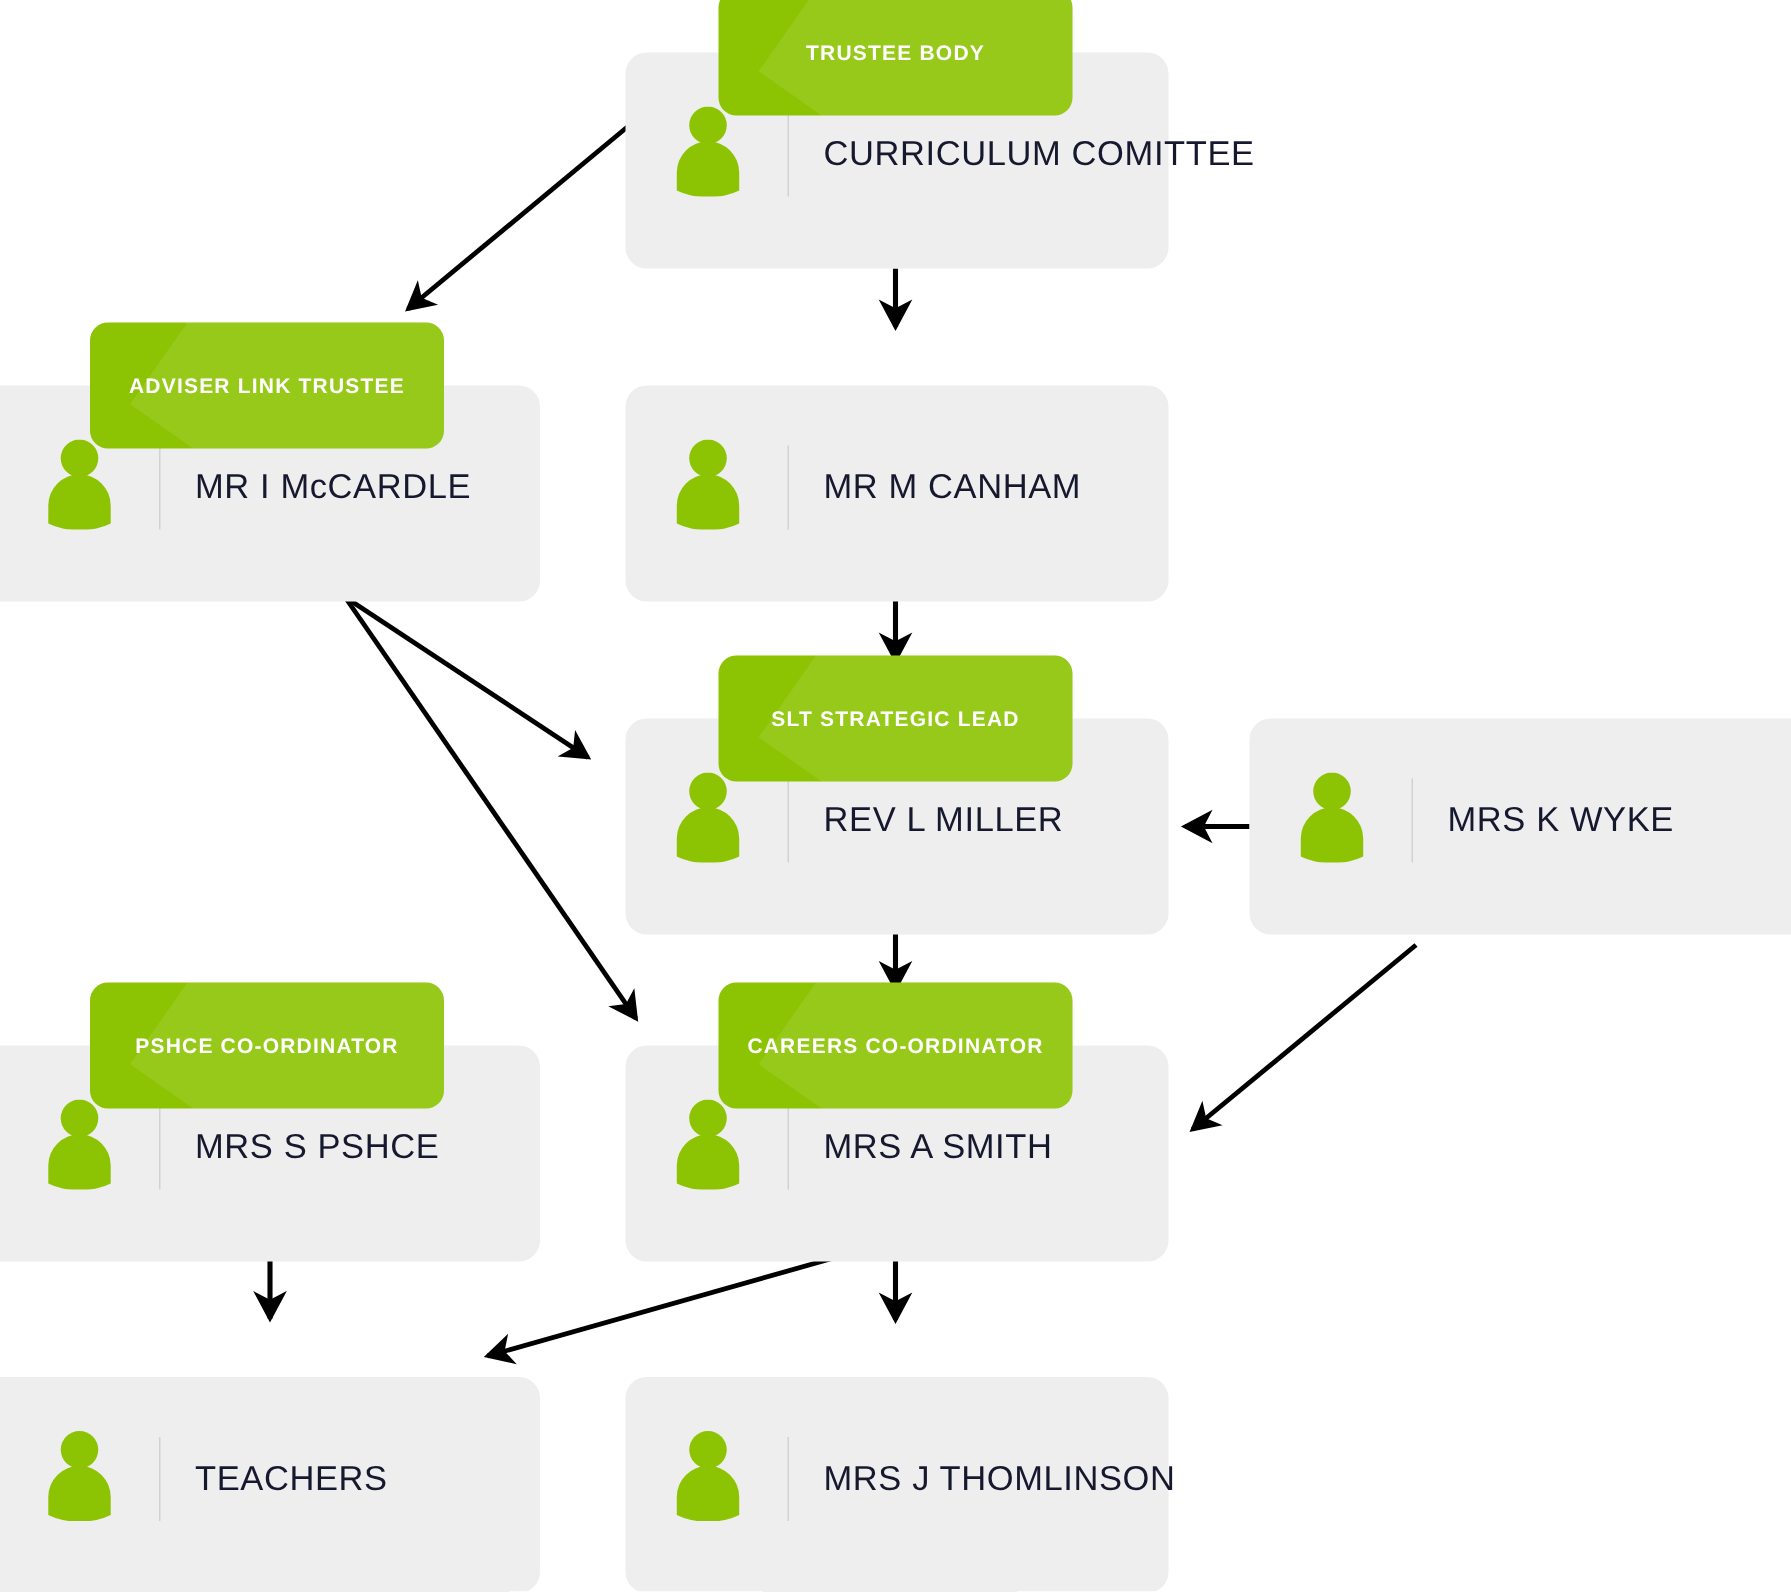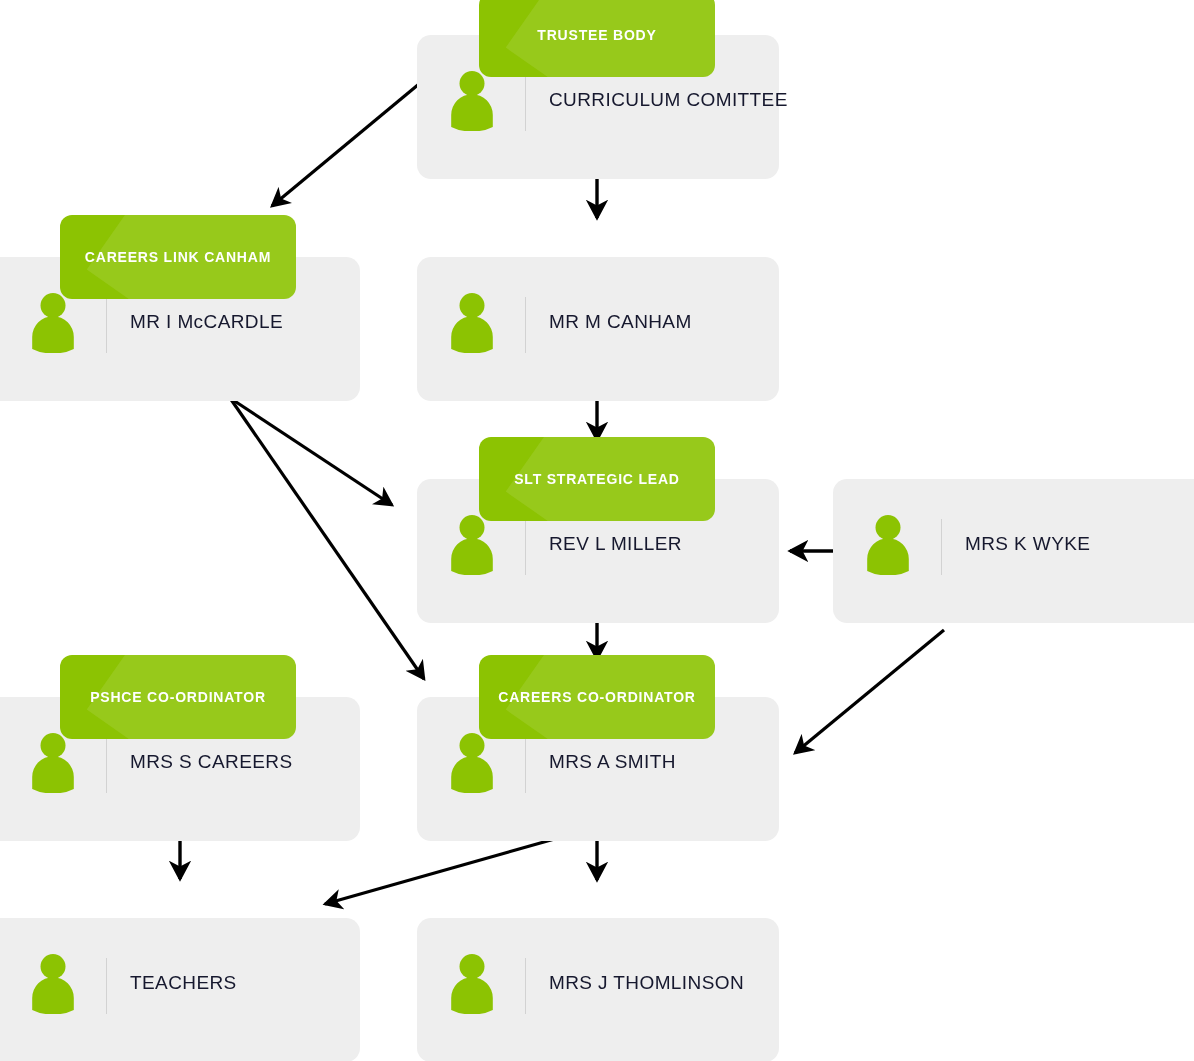--- a/index.html
+++ b/index.html
@@ -64,21 +64,21 @@
     top: 82px;
     width: 1px;
     height: 56px;
     background: #d2d2d2;
     z-index: 3;
   }
   .node-name {
     position: absolute;
     left: 132px;
     top: 96px;
-    font-size: 19px;
+    font-size: 23px;
     letter-spacing: 0.4px;
     color: #16182e;
     font-weight: 400;
     white-space: nowrap;
     z-index: 3;
   }
   .node-header {
     position: absolute;
     left: 62px;
     top: 0;
@@ -166,21 +166,21 @@
   <div class="node" style="left:-2px; top:215px; width:362px; height:186px;">
     <div class="node-body clip-left"></div>
     <svg class="person-icon" viewBox="0 0 46 60">
       <circle cx="23" cy="12.5" r="12.5" fill="#8cc302"></circle>
       <path d="M2.2,56 V44 a20.8,20.8 0 0 1 41.6,0 V56 a30,16 0 0 1 -41.6,0 Z" fill="#8cc302"></path>
     </svg>
     <div class="divider"></div>
     <div class="node-name">MR I McCARDLE</div>
     <div class="node-header">
       <div class="sheen"></div>
-      <div class="node-header-label">CAREERS LINK CANHAM</div>
+      <div class="node-header-label">ADVISER LINK TRUSTEE</div>
     </div>
   </div>
 
   <div class="node" style="left:417px; top:215px; width:362px; height:186px;">
     <div class="node-body"></div>
     <svg class="person-icon" viewBox="0 0 46 60">
       <circle cx="23" cy="12.5" r="12.5" fill="#8cc302"></circle>
       <path d="M2.2,56 V44 a20.8,20.8 0 0 1 41.6,0 V56 a30,16 0 0 1 -41.6,0 Z" fill="#8cc302"></path>
     </svg>
     <div class="divider"></div>
@@ -211,21 +211,21 @@
     <div class="node-name">MRS K WYKE</div>
   </div>
 
   <div class="node" style="left:-2px; top:655px; width:362px; height:186px;">
     <div class="node-body clip-left"></div>
     <svg class="person-icon" viewBox="0 0 46 60">
       <circle cx="23" cy="12.5" r="12.5" fill="#8cc302"></circle>
       <path d="M2.2,56 V44 a20.8,20.8 0 0 1 41.6,0 V56 a30,16 0 0 1 -41.6,0 Z" fill="#8cc302"></path>
     </svg>
     <div class="divider"></div>
-    <div class="node-name">MRS S CAREERS</div>
+    <div class="node-name">MRS S PSHCE</div>
     <div class="node-header">
       <div class="sheen"></div>
       <div class="node-header-label">PSHCE CO-ORDINATOR</div>
     </div>
   </div>
 
   <div class="node" style="left:417px; top:655px; width:362px; height:186px;">
     <div class="node-body"></div>
     <svg class="person-icon" viewBox="0 0 46 60">
       <circle cx="23" cy="12.5" r="12.5" fill="#8cc302"></circle>

